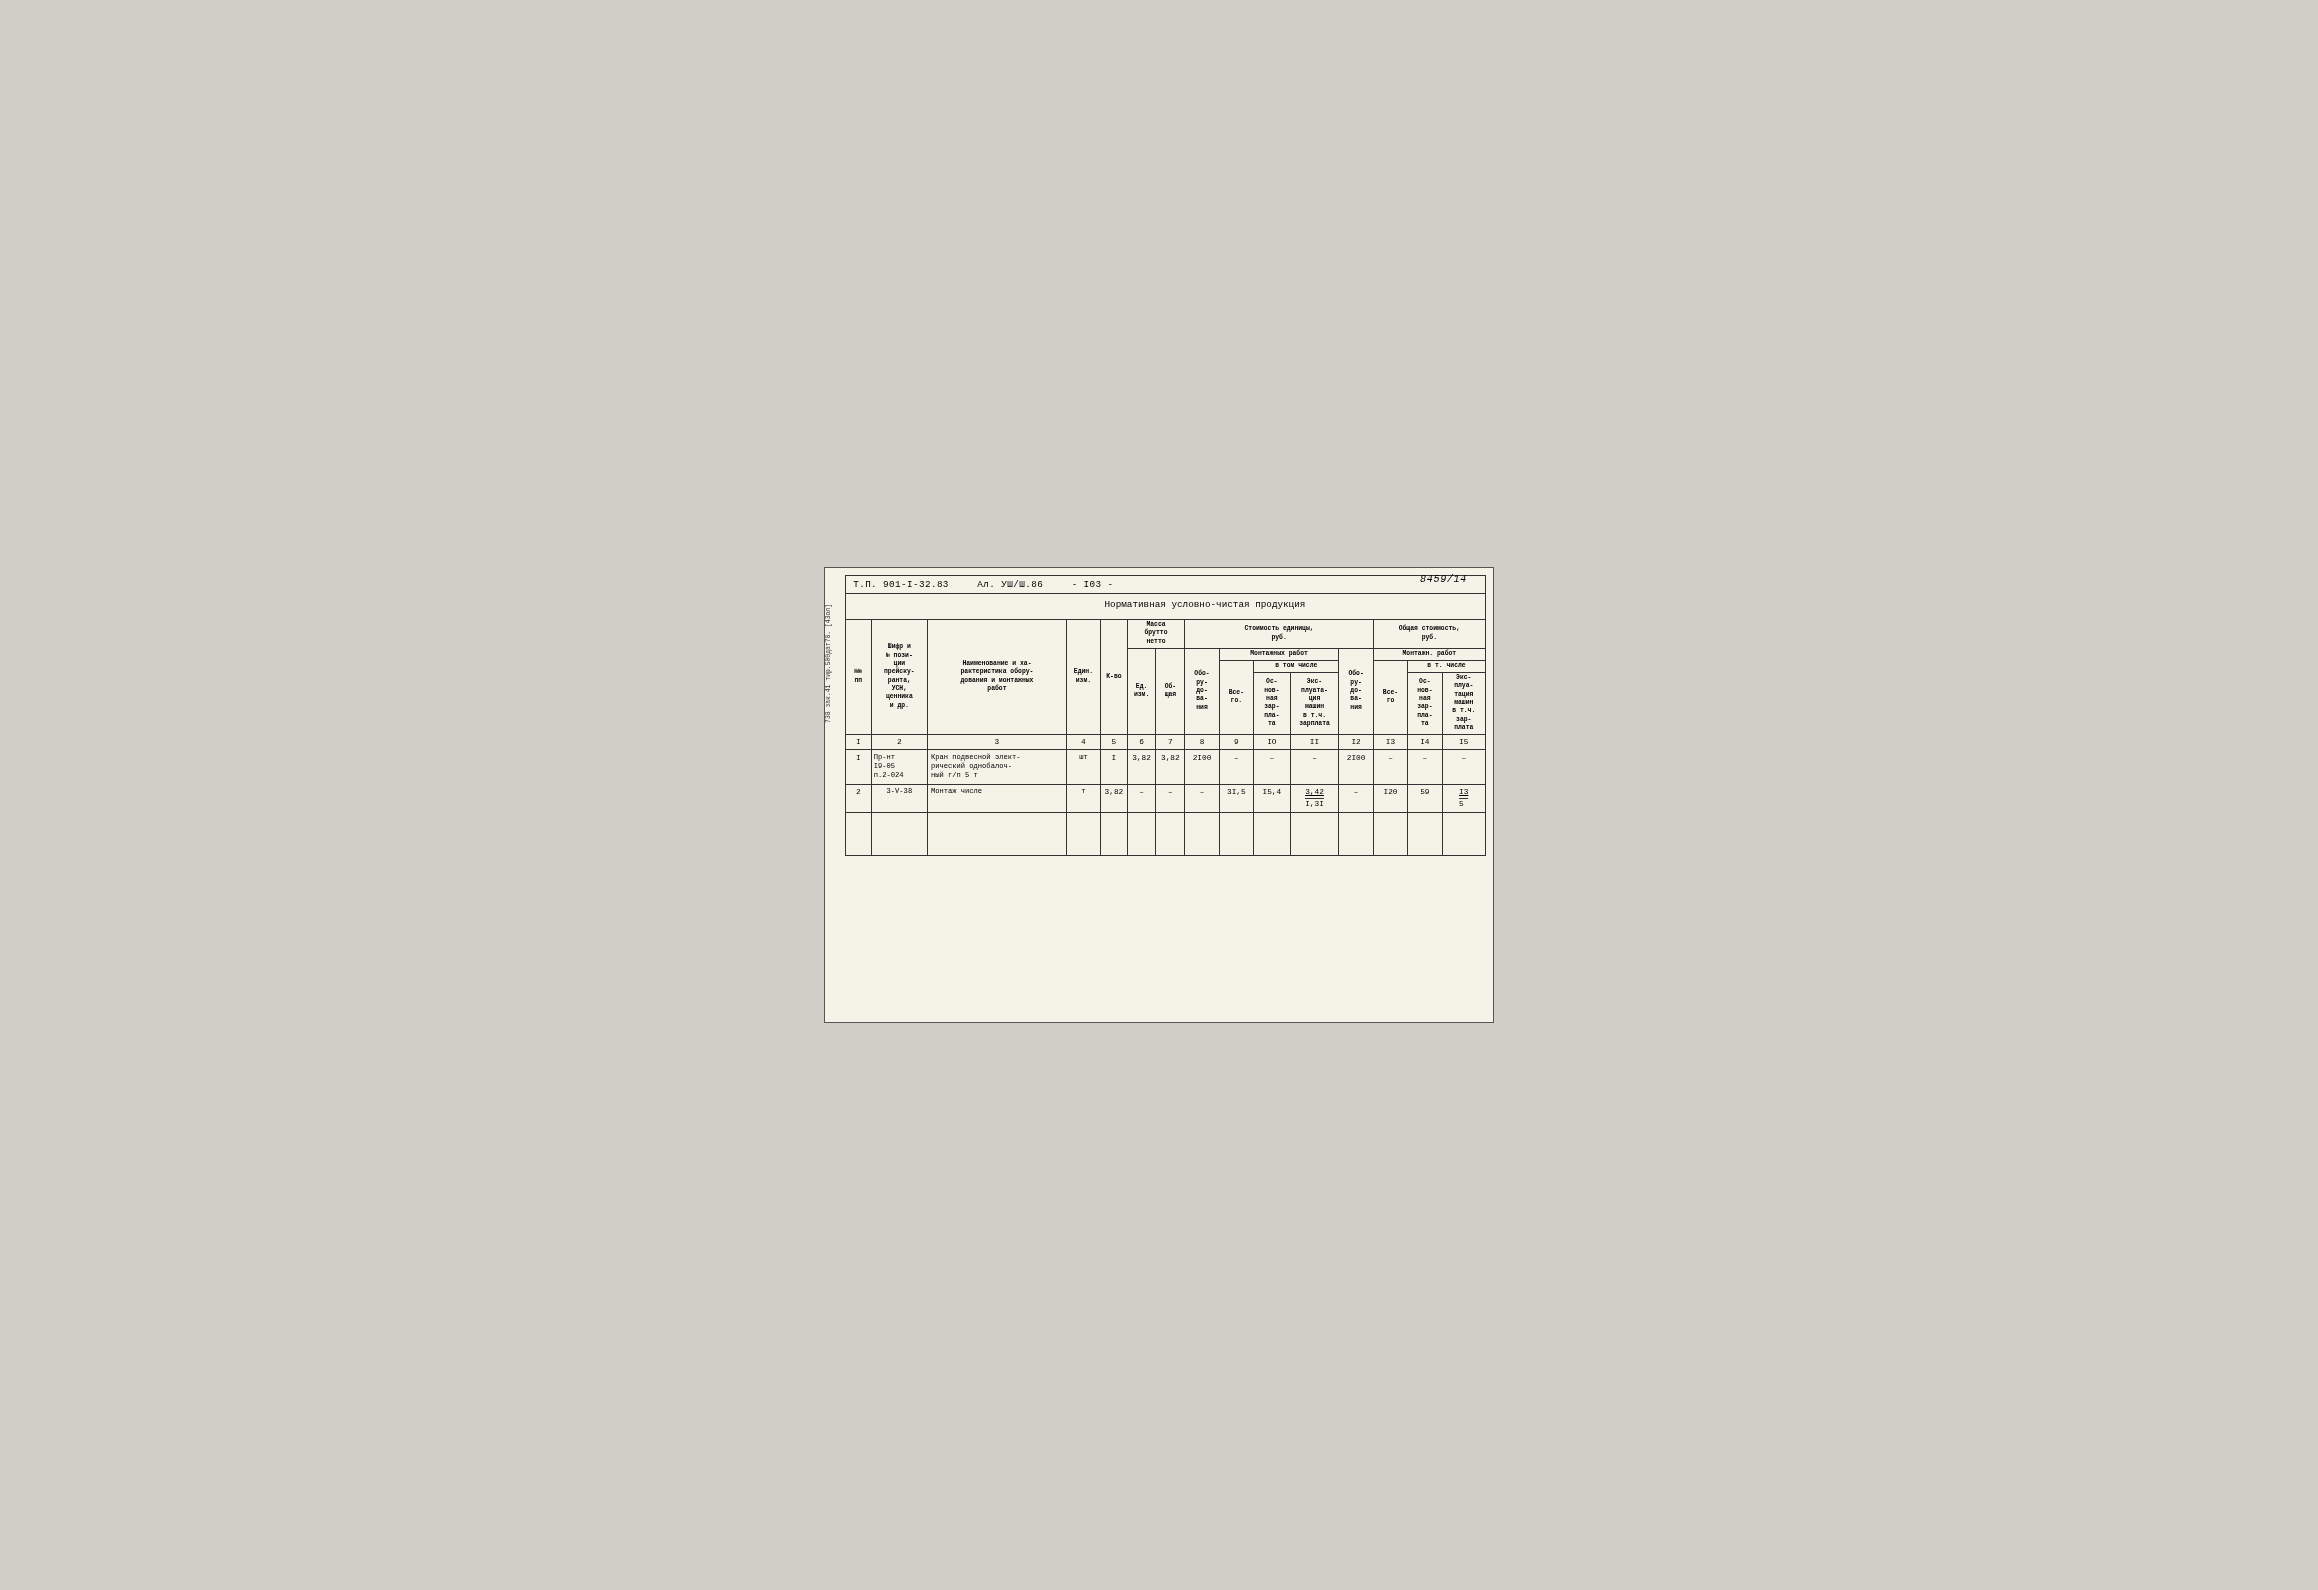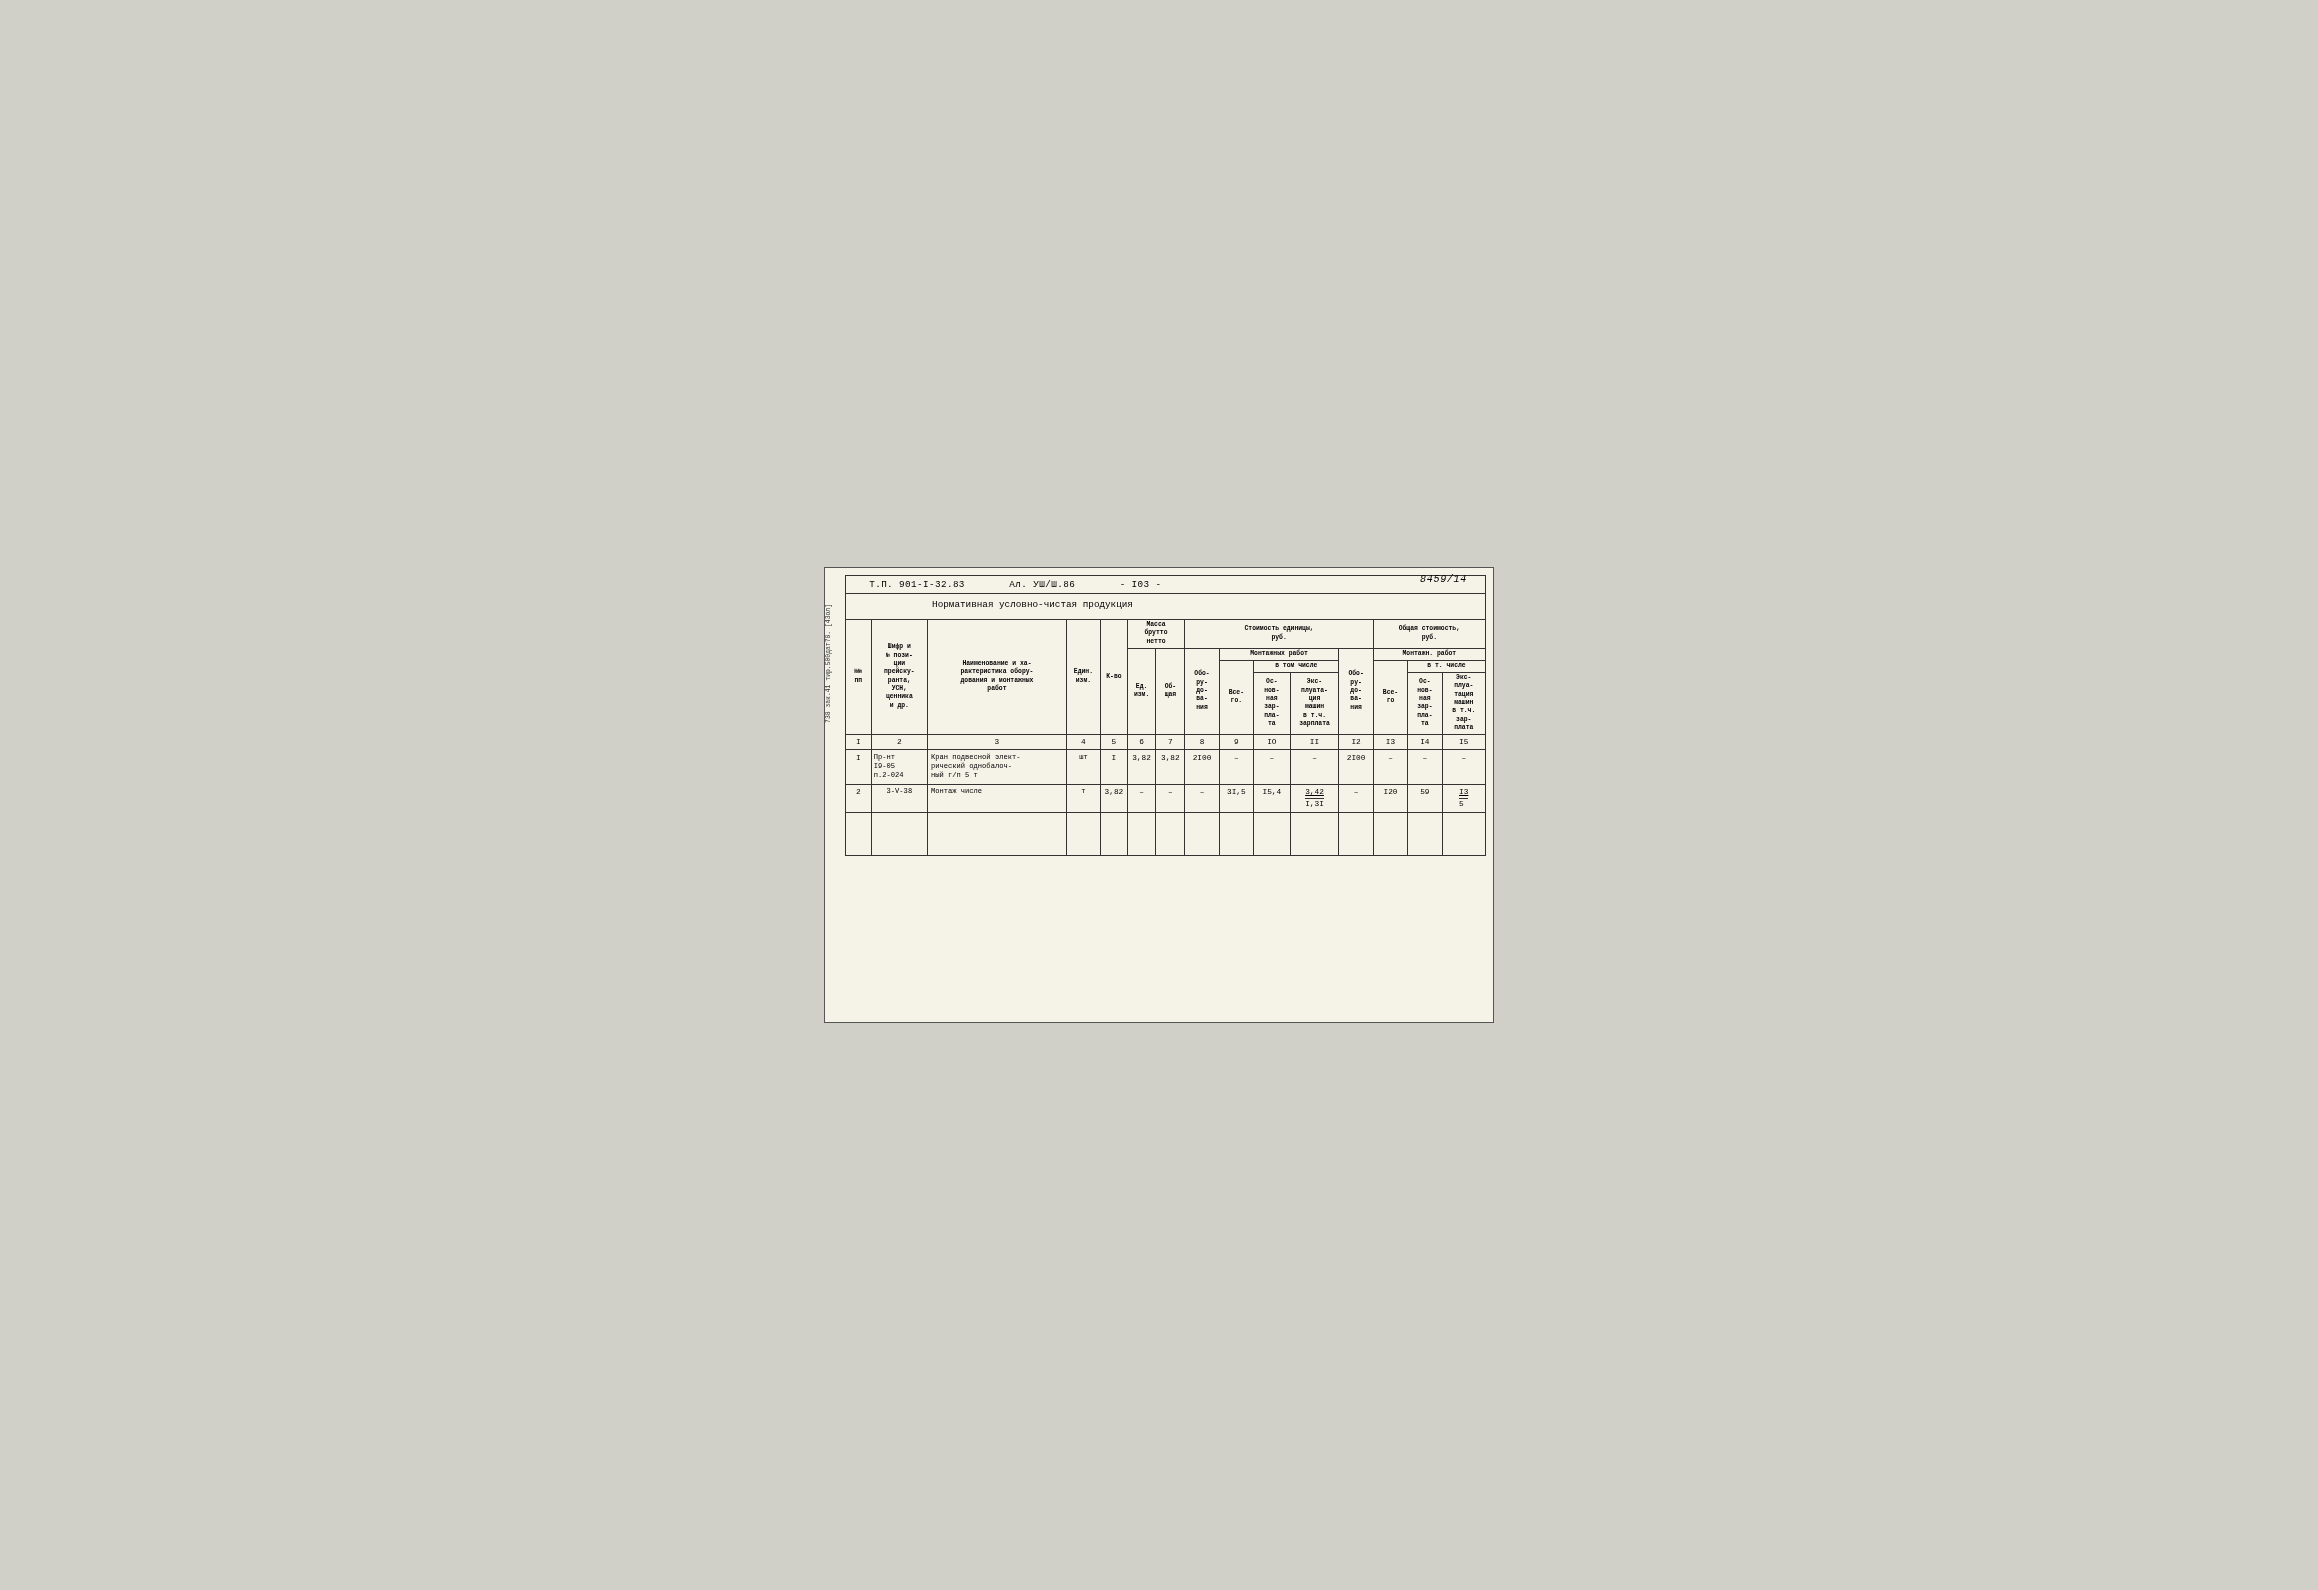--- a/index.html
+++ b/index.html
@@ -47,30 +47,30 @@
       display: flex;
       align-items: center;
       border: 1.1px solid #333;
       border-bottom: none;
       padding: 2.9px 7.1px;
       font-size: 9.3px;
       letter-spacing: 0.4px;
     }
     .header-row span {
       margin-right: 28.5px;
-      margin-left: 16px;
     }
     .info-block {
       border: 1.1px solid #333;
       border-bottom: none;
       padding: 4.3px 7.1px 4.3px 86px;
       font-size: 8.6px;
       line-height: 1.6;
     }
     .info-title {
+      text-align: center;
       font-size: 9.3px;
       margin-bottom: 1.4px;
     }
     .info-subtitle {
       font-size: 8.6px;
     }
     .info-items {
       font-size: 8.6px;
       margin-left: 7.1px;
     }

